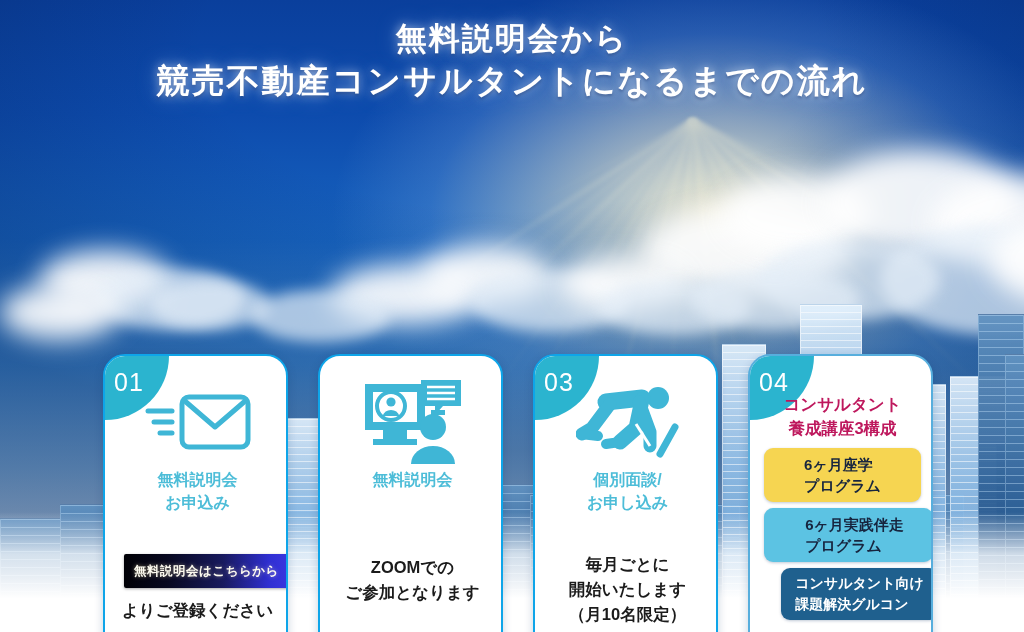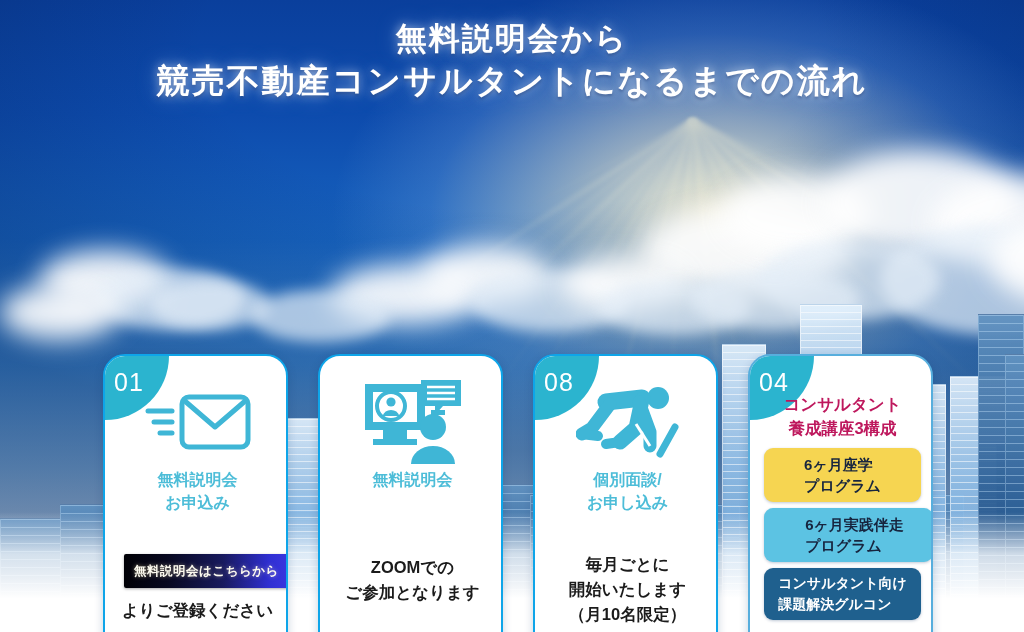--- a/index.html
+++ b/index.html
@@ -106,21 +106,21 @@
 
   
   .pill{
     position:absolute;left:14px;width:157px;border-radius:9px;
     font-weight:700;font-size:15px;line-height:21px;
     display:flex;align-items:center;justify-content:center;
     box-shadow:0 1px 3px rgba(0,40,90,.25);
   }
   .pill.p1{background:#f6d551;color:#17253f;}
   .pill.p2{background:#5cc3e3;color:#17253f;padding-left:12px;}
-  .pill.p3{background:#1f608e;color:#ffffff;font-size:14px;}
+  .pill.p3{background:#1f608e;color:#ffffff;font-size:14px;margin-left:17px;}
   .c4-head{
     position:absolute;left:0;top:36px;width:185px;text-align:center;
     color:#be185d;font-weight:700;font-size:16.5px;line-height:24px;
   }
   .svgic{display:block;}
 </style>
 </head>
 <body>
 
 <div class="stage">
@@ -260,21 +260,21 @@
           <path d="M50 86 a22 18 0 0 1 44 0 z"></path>
         </g>
       </svg>
     </div>
     <div class="teal-txt" style="top:112px">無料説明会</div>
     <div class="blk-txt" style="top:199px">ZOOMでの</div>
     <div class="blk-txt" style="top:224px">ご参加となります</div>
   </div>
 
   <div class="card c3" style="left:533px">
-    <div class="badge">08</div>
+    <div class="badge">03</div>
     <div class="icon-wrap">
       <svg class="svgic" width="104" height="74" viewBox="0 0 104 74">
         <g fill="#3fb6d6" stroke="#3fb6d6" stroke-linecap="round" stroke-linejoin="round">
           <circle cx="82" cy="14" r="11" stroke="none"></circle>
           <path d="M30 18 L66 14" stroke-width="17" fill="none"></path>
           <path d="M66 16 L60 44 L44 58" stroke-width="15" fill="none"></path>
           <path d="M63 18 L74 48 L74 62" stroke-width="13" fill="none" stroke="#3fb6d6"></path>
           <path d="M34 20 L16 44 L6 50" stroke-width="13" fill="none"></path>
           <path d="M5 50 L22 52" stroke-width="10" fill="none"></path>
           <path d="M44 58 L30 60" stroke-width="10" fill="none"></path>

